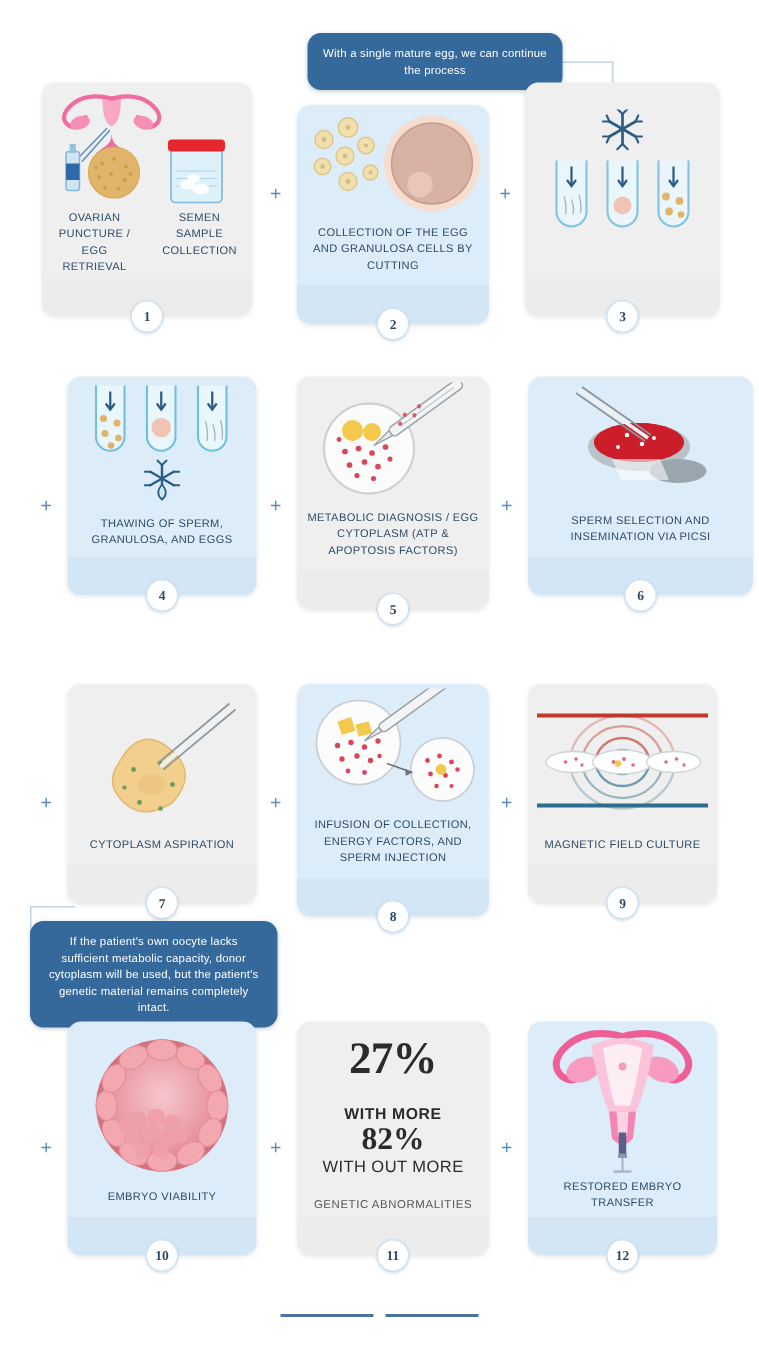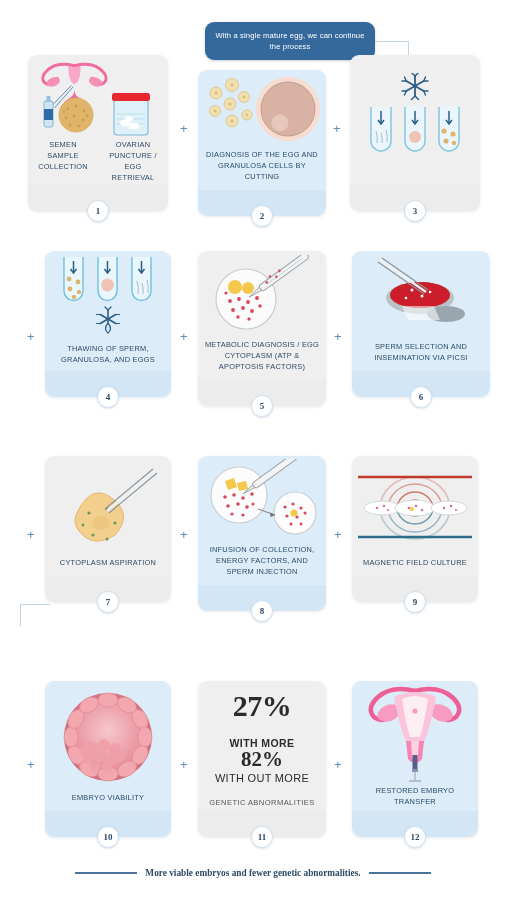--- a/index.html
+++ b/index.html
@@ -188,22 +188,22 @@
             <path d="M5 26 h28 M5 31 h28 M5 21 h28" stroke="#a9d5e8" stroke-width=".7"></path>
             <g fill="#ffffff" opacity=".95">
               <ellipse cx="13" cy="30" rx="5" ry="3.4"></ellipse>
               <ellipse cx="22" cy="33" rx="5.5" ry="3.6"></ellipse>
               <ellipse cx="17" cy="26" rx="4.2" ry="2.8"></ellipse>
             </g>
           </g>
         </svg>
       </div>
       <div style="display:flex; width:100%;">
+        <div class="cap" style="flex:1">OVARIAN PUNCTURE / EGG RETRIEVAL</div>
         <div class="cap" style="flex:1">SEMEN SAMPLE COLLECTION</div>
-        <div class="cap" style="flex:1">OVARIAN PUNCTURE / EGG RETRIEVAL</div>
       </div>
     </div>
     <div class="foot"></div>
     <div class="badge">1</div>
   </div>
 
   <div class="card blue" style="left:198px; top:70px; width:128px; height:146px;">
     <div class="body">
       <div class="art">
         <svg width="120" height="78" viewBox="0 0 120 78">
@@ -224,21 +224,21 @@
             <circle cx="42" cy="26" r="1.4"></circle>
               <circle cx="30" cy="50" r="1.6"></circle>
             <circle cx="45" cy="44" r="1.3"></circle>
           </g>
           <circle cx="86" cy="38" r="32" fill="#f6ddd0"></circle>
           <circle cx="86" cy="38" r="27" fill="#d8b2a4"></circle>
           <circle cx="86" cy="38" r="27" fill="none" stroke="#c49c8d" stroke-width="1"></circle>
           <circle cx="78" cy="52" r="8.5" fill="#e7c7ba"></circle>
         </svg>
       </div>
-      <div class="cap">DIAGNOSIS OF THE EGG AND GRANULOSA CELLS BY CUTTING</div>
+      <div class="cap">COLLECTION OF THE EGG AND GRANULOSA CELLS BY CUTTING</div>
     </div>
     <div class="foot"></div>
     <div class="badge">2</div>
   </div>
 
   <div class="card grey" style="left:350px; top:55px; width:130px; height:156px;">
     <div class="body">
       <div class="art">
         <svg width="124" height="94" viewBox="0 0 124 94">
           <g stroke="#2a5d86" stroke-width="1.8" stroke-linecap="round" transform="translate(62,13)">
@@ -385,21 +385,21 @@
               <circle cx="19" cy="0" r="1.4"></circle>
           </g>
         </svg>
       </div>
       <div class="cap">METABOLIC DIAGNOSIS / EGG CYTOPLASM (ATP &amp; APOPTOSIS FACTORS)</div>
     </div>
     <div class="foot"></div>
     <div class="badge">5</div>
   </div>
 
-  <div class="card blue" style="left:352px; top:251px; width:138px; height:146px;">
+  <div class="card blue" style="left:352px; top:251px; width:150px; height:146px;">
     <div class="body">
       <div class="art">
         <svg width="118" height="80" viewBox="0 0 118 80">
           <ellipse cx="58" cy="42" rx="34" ry="16" fill="#b9c2c7"></ellipse>
           <ellipse cx="58" cy="39" rx="30" ry="13" fill="#c7121f"></ellipse>
           <ellipse cx="58" cy="39" rx="30" ry="13" fill="#cf2230" opacity=".7"></ellipse>
           <ellipse cx="84" cy="58" rx="19" ry="8" fill="#9aa6ad"></ellipse>
           <path d="M40 50 L72 50 L78 64 L46 64 Z" fill="#ffffff" opacity=".55"></path>
           <g stroke="#8d959b" stroke-width="1.2" fill="none">
             <line x1="16" y1="6" x2="62" y2="38"></line>
@@ -535,20 +535,21 @@
       <div class="cap">MAGNETIC FIELD CULTURE</div>
     </div>
     <div class="foot"></div>
     <div class="badge">9</div>
   </div>
 
   <div class="connector" style="left:20px; top:604px; width:30px; height:22px;">
     <div class="v" style="left:0; top:0; height:22px;"></div>
     <div class="h" style="left:0; top:0; width:30px;"></div>
   </div>
+  <div class="callout" style="left:20px; top:614px; width:165px;">If the patient's own oocyte lacks sufficient metabolic capacity, donor cytoplasm will be used, but the patient's genetic material remains completely intact.</div>
 
   <div class="plus" style="left:27px; top:758px;">+</div>
   <div class="plus" style="left:180px; top:758px;">+</div>
   <div class="plus" style="left:334px; top:758px;">+</div>
 
   <div class="card blue" style="left:45px; top:681px; width:126px; height:156px;">
     <div class="body">
       <div class="art">
         <svg width="108" height="104" viewBox="0 0 108 104">
           <defs>
@@ -629,17 +630,16 @@
         </svg>
       </div>
       <div class="cap">RESTORED EMBRYO TRANSFER</div>
     </div>
     <div class="foot"></div>
     <div class="badge">12</div>
   </div>
 
   <div class="footer">
     <div class="line"></div>
-    <div class="ftext">More viable embryos and fewer genetic abnormalities.</div>
     <div class="line"></div>
   </div>
 
 </div>
 
 </body></html>

